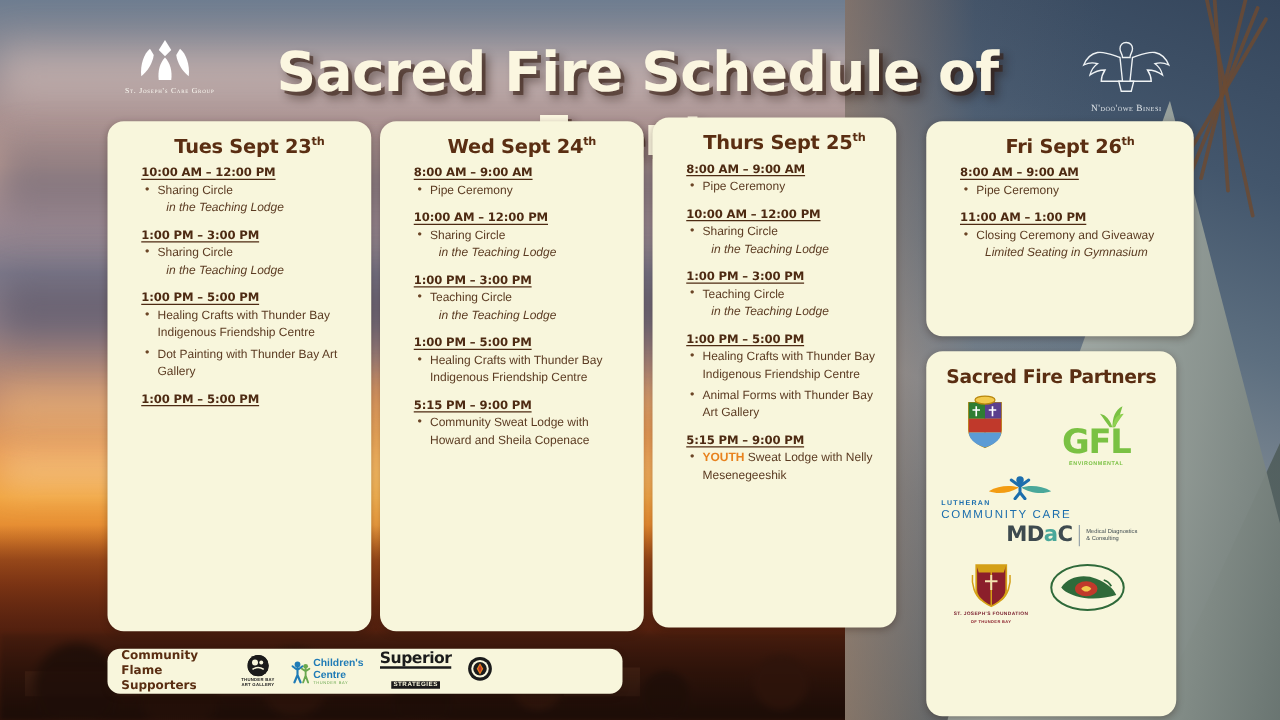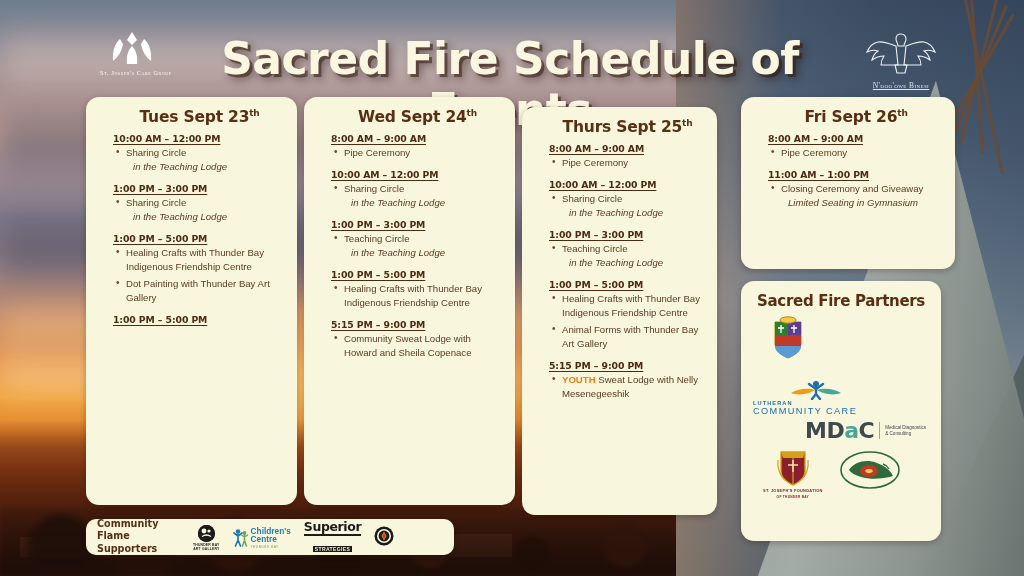--- a/index.html
+++ b/index.html
@@ -95,21 +95,21 @@
   .title{
     position:absolute;left:175px;top:33px;width:670px;
     text-align:center;
     font-size:44px;font-weight:bold;letter-spacing:-.5px;
     color:#fbf6e0;
     text-shadow:3px 3px 0 rgba(52,26,12,.55), 5px 5px 8px rgba(30,14,6,.45);
     font-family:"DejaVu Sans",sans-serif;
   }
   .nb-logo{position:absolute;left:855px;top:28px;width:92px;height:62px;text-align:center;}
   .nb-cap{font-size:7.5px;color:#eef2f4;letter-spacing:.4px;
-    font-family:"Liberation Serif",serif;font-variant:small-caps;margin-top:1px;opacity:.92;text-decoration:underline;}
+    font-family:"Liberation Serif",serif;font-variant:small-caps;margin-top:1px;opacity:.92;}
   
   .card{
     position:absolute;background:#f8f6dc;border-radius:13px;
     box-shadow:0 2px 6px rgba(40,20,10,.3);
     overflow:hidden;
     padding-left:14px;
   }
   .card-inner{padding:9px 11px 10px 13px;}
   .day-title{
     text-align:center;font-size:15.5px;font-weight:bold;color:#5a2e12;
@@ -130,47 +130,47 @@
   }
   ul.items li:before{
     content:"•";position:absolute;left:3px;top:-1px;color:#6b4526;font-size:10px;
   }
   .sub{display:block;font-style:italic;color:#5b3b22;}
   .sub-ind{padding-left:7px;}
   .hl{color:#e8821e;font-weight:bold;}
   .em{font-style:italic;}
   
   #partners{
-    position:absolute;left:741px;top:281px;width:200px;height:260px;
+    position:absolute;left:741px;top:281px;width:200px;height:292px;
     background:#f8f6dc;border-radius:13px;box-shadow:0 2px 6px rgba(40,20,10,.3);
   }
   .partners-title{
     text-align:center;font-size:15px;font-weight:bold;color:#5a2e12;
     font-family:"DejaVu Sans",sans-serif;margin-top:11px;letter-spacing:-.3px;
   }
   .plogos{position:relative;height:176px;margin-top:4px;}
   .plogo{position:absolute;text-align:center;}
   
   .shield{width:34px;height:44px;position:relative;margin:0 auto;}
   
   .gfl{font-family:"DejaVu Sans",sans-serif;font-weight:bold;font-size:27px;color:#7ac143;line-height:1;letter-spacing:-1px;}
   .gfl-sub{font-size:4.3px;color:#7ac143;letter-spacing:.5px;font-weight:bold;margin-top:1px;}
   
   .lut-top{font-size:5.6px;color:#1c6ead;font-weight:bold;letter-spacing:1.1px;text-align:left;}
   .lut-main{font-size:9.2px;color:#1c6ead;font-weight:normal;letter-spacing:1.4px;}
   
-  .mdac{font-family:"DejaVu Sans",sans-serif;font-weight:bold;font-size:22px;color:#3e4a4f;letter-spacing:-.5px;}
+  .mdac{font-family:"DejaVu Sans",sans-serif;font-weight:bold;font-size:17px;color:#3e4a4f;letter-spacing:-.5px;}
   .mdac .a{color:#4aa89a;}
   .mdac-sub{font-size:4.6px;color:#3e4a4f;line-height:1.25;text-align:left;}
   .sjf-cap{font-size:3.9px;color:#7b2230;font-weight:bold;letter-spacing:.3px;margin-top:2px;}
   .tbifc{width:62px;height:40px;margin:0 auto;position:relative;}
   
   #supporters{
-    position:absolute;left:86px;top:519px;width:368px;height:36px;
-    background:#f8f6dc;border-radius:10px;display:flex;align-items:flex-end;
+    position:absolute;left:86px;top:519px;width:412px;height:36px;
+    background:#f8f6dc;border-radius:10px;display:flex;align-items:center;
     box-shadow:0 2px 5px rgba(40,20,10,.3);
   }
   .sup-label{
     font-size:9.6px;font-weight:bold;color:#5a2e12;line-height:1.28;
     font-family:"DejaVu Sans",sans-serif;margin-left:11px;width:92px;
   }
   .sup-logos{display:flex;align-items:center;gap:13px;margin-left:4px;}
   .sup-item{text-align:center;}
   .circ{width:17px;height:17px;border-radius:50%;margin:0 auto;}
   .tiny{font-size:3.4px;font-weight:bold;letter-spacing:.2px;margin-top:1px;line-height:1.2;}
@@ -300,21 +300,21 @@
         <div class="slot">
           <div class="slot-time">5:15 PM – 9:00 PM</div>
           <ul class="items">
             <li>Community Sweat Lodge with Howard and Sheila Copenace</li>
           </ul>
         </div>
       </div>
   </div>
 </div>
 
-<div class="card" id="card2" style="left:522px;top:107px;width:181px;height:408px;">
+<div class="card" id="card2" style="left:522px;top:94px;width:181px;height:408px;">
   <div class="card-inner">
     <div class="day-title">
       <span>Thurs Sept 25</span><sup>th</sup>
     </div>
     <div>
         <div class="slot">
           <div class="slot-time">8:00 AM – 9:00 AM</div>
           <ul class="items">
             <li>Pipe Ceremony</li>
           </ul>
@@ -384,20 +384,29 @@
           <path d="M4 19 h13 v11 h-13 z" fill="#c0392b"></path>
           <path d="M17 19 h13 v11 h-13 z" fill="#c0392b"></path>
           <path d="M4 30 h26 c0 7 -9 11 -13 12 c-4 -1 -13 -5 -13 -12 z" fill="#5b9bd5"></path>
           <path d="M10 9 v8 M7 12 h6" stroke="#fff" stroke-width="1.3"></path>
           <path d="M23 9 v8 M20 12 h6" stroke="#fff" stroke-width="1.3"></path>
           <ellipse cx="17" cy="4" rx="8" ry="3.2" fill="#f2c94c" stroke="#b8860b" stroke-width="1"></ellipse>
         </svg>
       </div>
     </div>
 
+    <div class="plogo" style="left:108px;top:8px;">
+      <svg width="30" height="20" viewBox="0 0 30 20" style="display:block;margin:0 auto -2px 26px">
+        <path d="M15 20 C15 12 17 6 23 3 C21 9 20 14 17 20 Z" fill="#7ac143"></path>
+        <path d="M15 20 C13 14 10 10 5 9 C8 13 10 16 13 20 Z" fill="#7ac143"></path>
+        <path d="M15 20 C16 13 19 9 24 9 C21 13 19 16 16 20 Z" fill="#8fd14f"></path>
+      </svg>
+      <div class="gfl">GFL</div>
+      <div class="gfl-sub">ENVIRONMENTAL</div>
+    </div>
 
     <div class="plogo" style="left:12px;top:66px;">
       <svg width="58" height="20" viewBox="0 0 58 20" style="display:block;margin-left:34px;">
         <path d="M4 13 C12 8 22 8 28 10 C22 14 12 16 4 13 Z" fill="#f39c12"></path>
         <path d="M54 13 C46 8 36 8 30 10 C36 14 46 16 54 13 Z" fill="#4aa89a"></path>
         <circle cx="29" cy="4" r="3" fill="#1c6ead"></circle>
         <path d="M29 7 L29 14 M29 9 L22 4 M29 9 L36 4 M29 14 L25 19 M29 14 L33 19" stroke="#1c6ead" stroke-width="2.4" fill="none" stroke-linecap="round"></path>
       </svg>
       <div class="lut-top">LUTHERAN</div>
       <div class="lut-main">COMMUNITY CARE</div>

